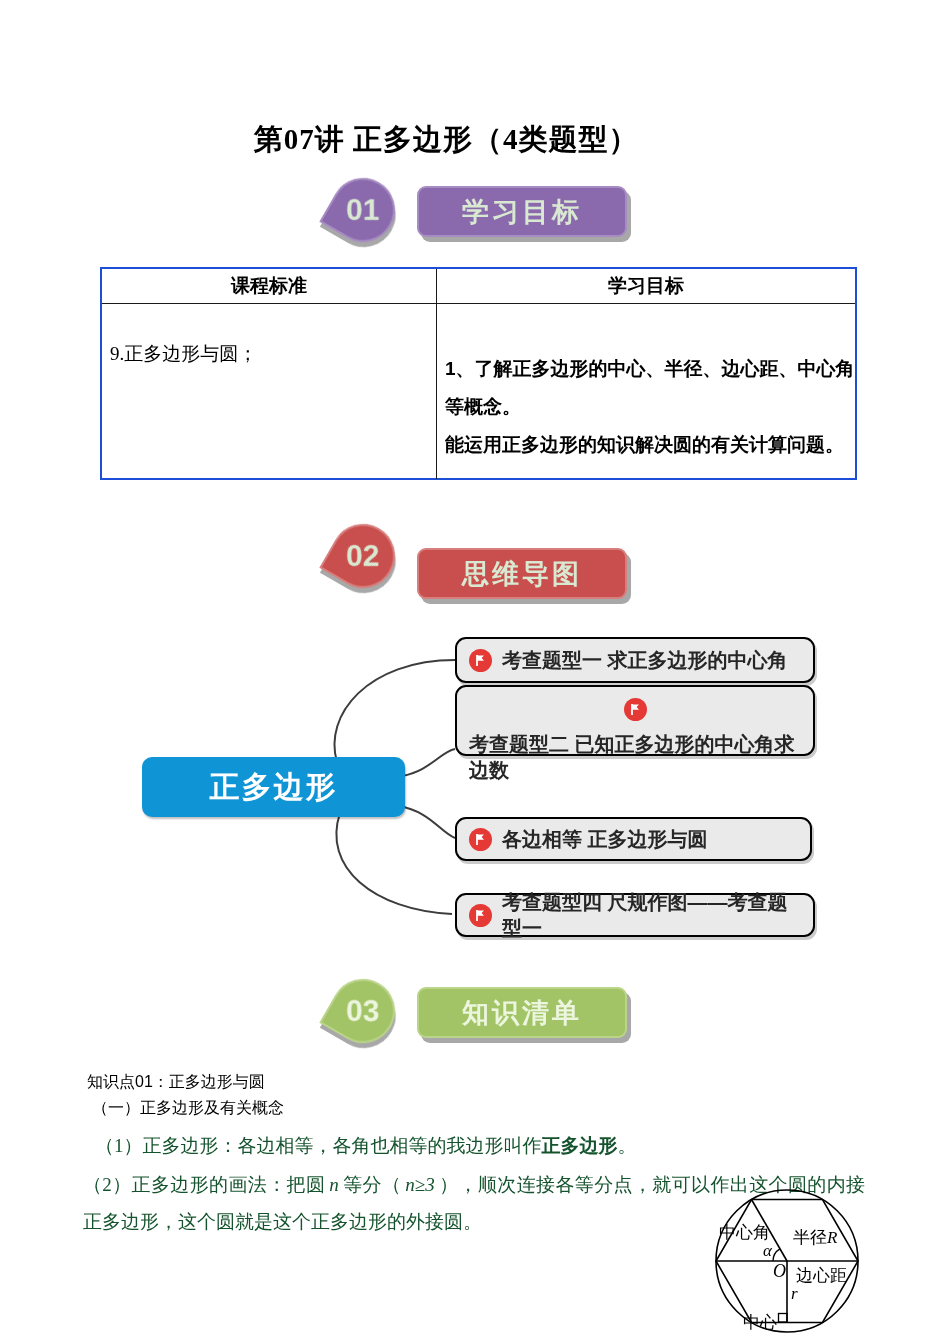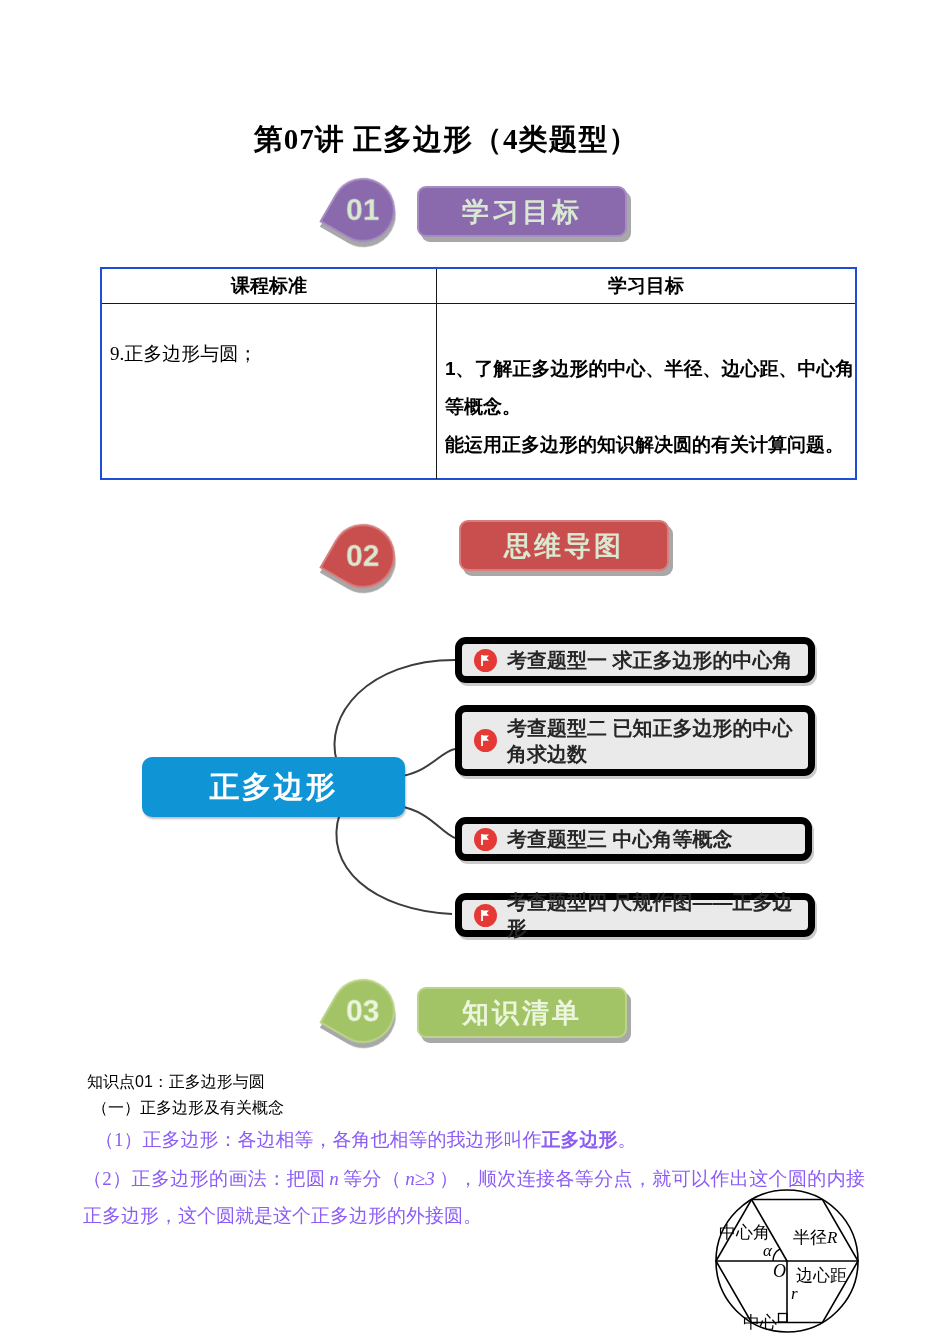--- a/index.html
+++ b/index.html
@@ -67,36 +67,36 @@
   }
 
   
   .mm-root{
     left:142px;top:757px;width:263px;height:60px;background:#0f95d5;
     border-radius:10px;display:flex;align-items:center;justify-content:center;
     color:#fff;font-weight:bold;font-size:30px;letter-spacing:2px;
     box-shadow:1px 2px 2px rgba(0,0,0,0.25);z-index:3;
   }
   .mm-branch{
-    background:#eaeaea;border:7px solid #000000;border-radius:11px;
+    background:#eaeaea;border:2px solid #000000;border-radius:11px;
     box-shadow:2px 3px 0 rgba(160,160,160,0.55);
     display:flex;align-items:center;gap:10px;
     padding:11px 12px;box-sizing:border-box;z-index:3;
     font-weight:bold;font-size:20px;color:#262626;line-height:26px;
   }
   .flag-dot{
     width:23px;height:23px;border-radius:50%;background:#e53935;
     flex:0 0 23px;display:flex;align-items:center;justify-content:center;
   }
 
   
   .k-head{font-weight:normal;font-size:16px;color:#000;font-family:"Liberation Sans",sans-serif;}
   .k-body{
     font-family:"Liberation Serif","DejaVu Serif",serif;
-    font-size:19px;color:#8b5cf6;
+    font-size:19px;color:#14532d;margin-top:6px;
   }
   .k-bold{font-weight:bold;font-family:"Liberation Sans",sans-serif;}
   .mvar{font-style:italic;font-family:"Liberation Serif","DejaVu Serif",serif;padding:0 4px;}
 
   
   .dg-label{
     position:absolute;font-size:17px;color:#000;white-space:nowrap;
     font-family:"Liberation Serif","DejaVu Serif",serif;line-height:17px;
   }
   .dg-it{font-style:italic;}
@@ -125,21 +125,21 @@
     <div class="gt-col-r gt-right-content">
       <div>1、了解正多边形的中心、半径、边心距、中心角等概念。</div>
       <div>能运用正多边形的知识解决圆的有关计算问题。</div>
     </div>
   </div>
 </div>
 
 <div class="abs badge-drop red" style="top:524px;">
   <span class="num">02</span>
 </div>
-<div class="abs badge-pill red" style="top:520px;margin-left:42px;">
+<div class="abs badge-pill red" style="top:548px;">
   <span>思维导图</span>
 </div>
 
 <svg class="abs" style="left:130px;top:630px;z-index:1;" width="340" height="320" viewBox="0 0 340 320">
   <path d="M 207 132 C 193 85, 238 30, 325 30" fill="none" stroke="#3c3c3c" stroke-width="2"></path>
   <path d="M 272 146 C 300 141, 310 122, 325 119" fill="none" stroke="#3c3c3c" stroke-width="2"></path>
   <path d="M 268 176 C 300 181, 310 202, 325 208" fill="none" stroke="#3c3c3c" stroke-width="2"></path>
   <path d="M 210 183 C 192 237, 243 280, 322 284" fill="none" stroke="#3c3c3c" stroke-width="2"></path>
 </svg>
 
@@ -150,48 +150,48 @@
 <div class="abs mm-branch" style="left:455px;top:637px;width:360px;height:46px;">
   <span class="flag-dot">
     <svg width="13" height="13" viewBox="0 0 13 13">
         <path d="M3 1 v11" stroke="#fff" stroke-width="1.8"></path>
         <path d="M3 1.5 h7 l-2.4 2.6 2.4 2.6 h-7 z" fill="#fff"></path>
       </svg>
   </span>
   <span>考查题型一 求正多边形的中心角</span>
 </div>
 
-<div class="abs mm-branch" style="left:455px;top:705px;width:360px;height:71px;">
+<div class="abs mm-branch" style="left:455px;top:685px;width:360px;height:71px;flex-direction:column;">
   <span class="flag-dot">
     <svg width="13" height="13" viewBox="0 0 13 13">
         <path d="M3 1 v11" stroke="#fff" stroke-width="1.8"></path>
         <path d="M3 1.5 h7 l-2.4 2.6 2.4 2.6 h-7 z" fill="#fff"></path>
       </svg>
   </span>
   <span>考查题型二 已知正多边形的中心角求边数</span>
 </div>
 
 <div class="abs mm-branch" style="left:455px;top:817px;width:357px;height:44px;">
   <span class="flag-dot">
     <svg width="13" height="13" viewBox="0 0 13 13">
         <path d="M3 1 v11" stroke="#fff" stroke-width="1.8"></path>
         <path d="M3 1.5 h7 l-2.4 2.6 2.4 2.6 h-7 z" fill="#fff"></path>
       </svg>
   </span>
-  <span>考查题型三 中心角等概念</span>
+  <span>各边相等 正多边形与圆</span>
 </div>
 
 <div class="abs mm-branch" style="left:455px;top:893px;width:360px;height:44px;">
   <span class="flag-dot">
     <svg width="13" height="13" viewBox="0 0 13 13">
         <path d="M3 1 v11" stroke="#fff" stroke-width="1.8"></path>
         <path d="M3 1.5 h7 l-2.4 2.6 2.4 2.6 h-7 z" fill="#fff"></path>
       </svg>
   </span>
-  <span>考查题型四 尺规作图——正多边形</span>
+  <span>考查题型四 尺规作图——考查题型一</span>
 </div>
 
 <div class="abs badge-drop green" style="top:979px;">
   <span class="num">03</span>
 </div>
 <div class="abs badge-pill green" style="top:987px;">
   <span>知识清单</span>
 </div>
 
 <div class="abs k-head" style="left:87px;top:1072px;">知识点01：正多边形与圆</div>

